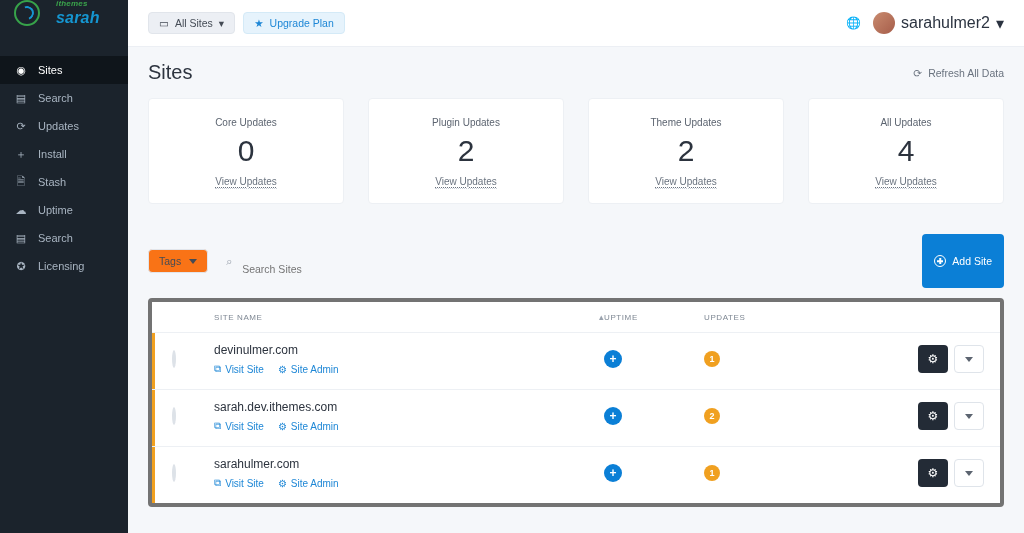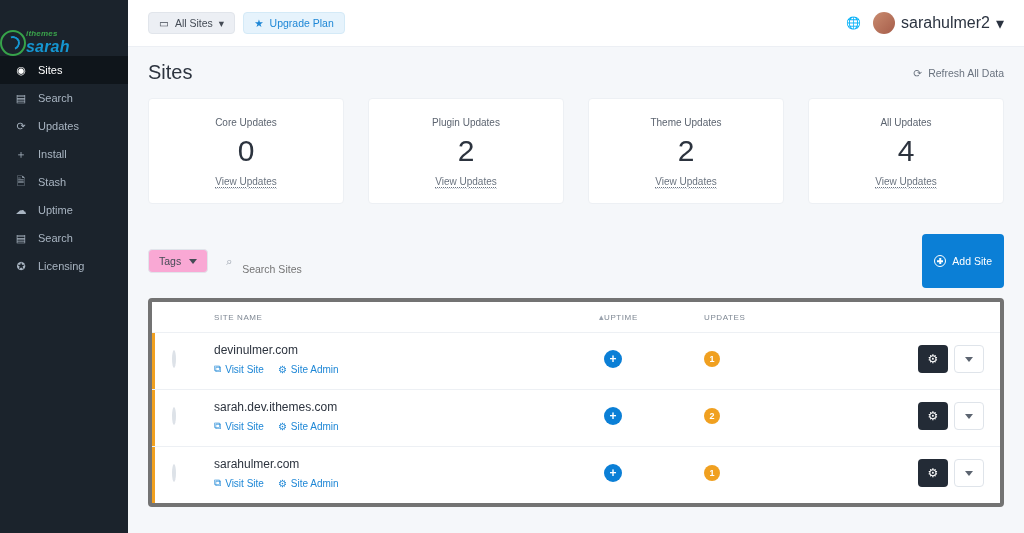--- a/index.html
+++ b/index.html
@@ -1,21 +1,21 @@
 <!DOCTYPE html>
 <html><head>
 <meta charset="utf-8">
 <style>
   * { box-sizing: border-box; margin: 0; padding: 0; font-family: -apple-system, BlinkMacSystemFont, "Segoe UI", Arial, sans-serif; }
   body { background: #f5f7fa; color: #1f2937; font-size: 12px; overflow: hidden; width: 1024px; height: 533px; }
 
   
   .app { display: flex; height: 100%; }
   .sidebar { width: 128px; background: #1b232c; color: #c3cbd4; display: flex; flex-direction: column; }
-  .sidebar .logo { height: 56px; display: flex; align-items: flex-end; gap: 0; }
+  .sidebar .logo { height: 56px; display: flex; align-items: flex-start; gap: 16px; padding-left: 14px; }
   .logo-mark { width: 26px; height: 26px; border: 2px solid #37a34a; border-radius: 50%; position: relative; }
   .logo-mark:before { content: ""; position: absolute; inset: 4px; border: 2px solid #1596d1; border-radius: 50%; border-left-color: transparent; border-bottom-color: transparent; transform: rotate(25deg); }
   .logo-text { display: flex; flex-direction: column; line-height: 1.1; }
   .logo-sub { font-size: 8px; font-style: italic; font-weight: 700; color: #3aa24b; letter-spacing: .2px; }
   .logo-main { font-size: 16px; font-weight: 700; font-style: italic; color: #1596d1; letter-spacing: .2px; }
 
   .nav { list-style: none; }
   .nav li { display: flex; align-items: center; gap: 10px; padding: 7px 14px; font-size: 11px; cursor: pointer; color: #a9b5c2; }
   .nav li.active { background: #0f151b; color: #fff; }
   .nav .ico { width: 14px; height: 14px; display: inline-flex; align-items: center; justify-content: center; font-size: 11px; }
@@ -35,21 +35,21 @@
   .title-row h1 { font-size: 20px; font-weight: 400; color: #2d343f; }
   .title-row .refresh { margin-left: auto; font-size: 10.5px; color: #6a737f; display: flex; align-items: center; gap: 6px; cursor: pointer; }
 
   .cards { display: grid; grid-template-columns: repeat(4,1fr); gap: 24px; margin-bottom: 30px; }
   .card { background: #fff; border: 1px solid #edf0f4; border-radius: 4px; padding: 18px 10px 14px 10px; text-align: center; }
   .card-label { font-size: 10px; color: #5c6470; margin-bottom: 6px; }
   .card-number { font-size: 30px; font-weight: 300; color: #2c333e; }
   .card-link { font-size: 10px; color: #6a737f; text-decoration: underline dotted; text-underline-offset: 2px; padding-bottom: 1px; border-bottom: 1px dotted #c9ced6; display: inline-block; margin-top: 8px; cursor: pointer; }
 
   .toolbar-row { display: flex; align-items: center; gap: 12px; margin-bottom: 10px; }
-  .tag-dd { background: #f9a8d4; border: 1px solid #e1e5eb; color: #444b55; border-radius: 4px; padding: 5px 10px; font-size: 10.5px; display: inline-flex; align-items: center; gap: 8px; cursor: pointer; }
+  .tag-dd { background: #f97316; border: 1px solid #e1e5eb; color: #444b55; border-radius: 4px; padding: 5px 10px; font-size: 10.5px; display: inline-flex; align-items: center; gap: 8px; cursor: pointer; }
   .search-wrap { position: relative; flex: 0 0 200px; }
   .search-wrap input { width: 100%; border: none; background: transparent; padding: 6px 6px 6px 22px; font-size: 10.5px; outline: none; color: #444; margin-top: 16px; }
   .search-wrap .sicon { position: absolute; left: 6px; top: 50%; transform: translateY(-50%); color: #9aa2ad; font-size: 11px; }
   .add-site { margin-left: auto; background: #0b7fd6; color: #fff; border-radius: 4px; padding: 21px 12px; font-size: 10.5px; display: inline-flex; align-items: center; gap: 6px; cursor: pointer; }
 
   
   .table { background: #fff; border: 4px solid #737373; border-radius: 4px; }
   .thead { display: grid; grid-template-columns: 46px 1fr 100px 120px 160px; align-items: center; padding: 10px 16px; border-bottom: 1px solid #edf0f4; color: #7e8793; font-size: 8px; letter-spacing: .6px; text-transform: uppercase; }
   .thead .sitecol { display: flex; align-items: center; gap: 4px; }
   .thead .sort-caret { font-size: 9px; color: #9aa2ad; }

